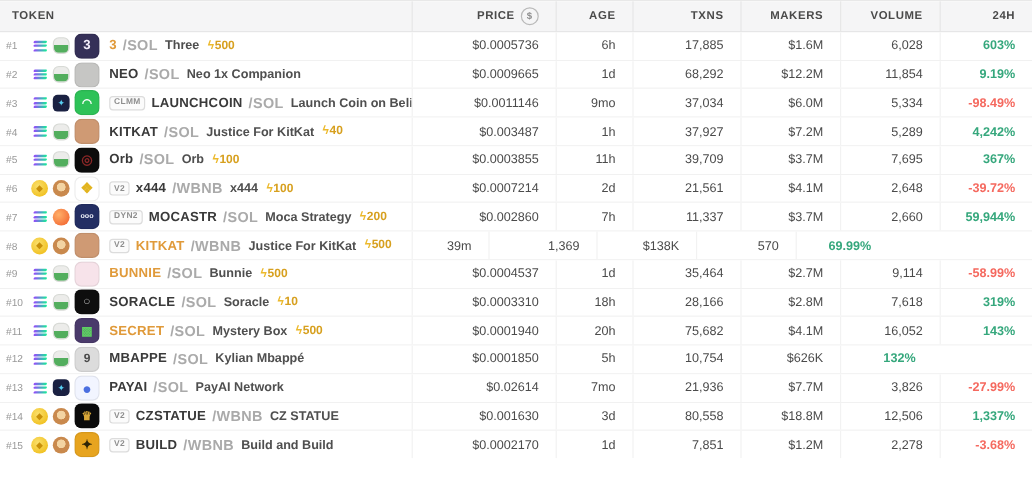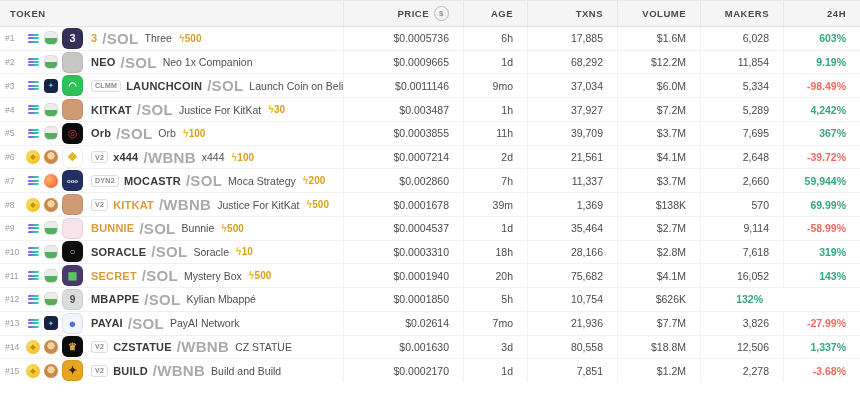--- a/index.html
+++ b/index.html
@@ -38,22 +38,22 @@
   .ray-chip{border-radius:4px;background:#1a2142;font-size:7.5px;color:#57cff2;}
   .met-chip{background:radial-gradient(circle at 35% 35%,#ffb06a,#f05a28);}
   .cake-chip{background:radial-gradient(circle at 50% 42%,#f3d4a2 32%,#c9894d 36%);}
   .avatar{width:21px;height:21px;min-width:21px;border-radius:6px;margin-right:8px;
         display:flex;align-items:center;justify-content:center;font-weight:700;
         border:1px solid rgba(0,0,0,.07);box-sizing:border-box;overflow:hidden;}
   .badge{font-size:7px;color:#8e8e8e;border:1px solid #dcdcdc;background:#fbfbfb;border-radius:3px;
         padding:1.5px 3px;margin-right:5px;font-weight:600;letter-spacing:.3px;}
   .sym{font-size:11px;font-weight:700;color:#3a3a3a;margin-right:5px;letter-spacing:.2px;}
   .sym.gold{color:#e09a3a;}
-  .pair{font-size:15px;font-weight:600;color:#aaa;margin-right:6px;letter-spacing:.3px;}
-  .name{font-size:10.5px;color:#4f4f4f;margin-right:7px;}
+  .pair{font-size:12px;font-weight:600;color:#aaa;margin-right:6px;letter-spacing:.3px;}
+  .name{font-size:10.5px;color:#4f4f4f;margin-right:7px;font-weight:bold;}
   .boost{font-size:10px;font-weight:700;color:#d7a01f;display:flex;align-items:center;}
   .boost .bolt{color:#ecb92c;margin-right:.5px;font-weight:700;}
   .chg{font-weight:600;font-size:10.5px;text-align:right;}
   .chg.up{color:#35a77c;}
   .chg.down{color:#f5695f;}
 </style>
 </head>
 <body>
 
 <div class="app">
@@ -64,25 +64,25 @@
       <div class="hcell c-price">
         <span>PRICE</span>
         <span class="dollar-circle">$</span>
       </div>
       <div class="hcell c-age">
         <span>AGE</span>
       </div>
       <div class="hcell c-txns">
         <span>TXNS</span>
       </div>
+      <div class="hcell c-makers">
+        <span>MAKERS</span>
+      </div>
       <div class="hcell c-volume">
         <span>VOLUME</span>
-      </div>
-      <div class="hcell c-makers">
-        <span>MAKERS</span>
       </div>
       <div class="hcell c-24h">
         <span>24H</span>
       </div>
     </div>
   <div class="tbody" id="tbody">
       <div class="row">
         <div class="cell token c-token">
           <span class="rank">#1</span>
           <span class="chip sol-chip">
@@ -194,21 +194,21 @@
             <i></i>
             <i></i>
           </span>
           <span class="chip pump-chip"></span>
           <span class="avatar" style="background: rgb(207, 154, 116); color: rgb(138, 90, 58); font-size: 10px;"></span>
           <span class="sym">KITKAT</span>
           <span class="pair">/SOL</span>
           <span class="name">Justice For KitKat</span>
           <span class="boost">
             <span class="bolt">ϟ</span>
-            <span>30</span>
+            <span>40</span>
           </span>
         </div>
         <div class="cell c-price">
           <span>$0.003487</span>
         </div>
         <div class="cell c-age">
           <span>1h</span>
         </div>
         <div class="cell c-txns">
           <span>37,927</span>
@@ -340,23 +340,20 @@
           <span class="avatar" style="background: rgb(207, 154, 116); color: rgb(138, 90, 58); font-size: 10px;"></span>
           <span class="badge">V2</span>
           <span class="sym gold">KITKAT</span>
           <span class="pair">/WBNB</span>
           <span class="name">Justice For KitKat</span>
           <span class="boost">
             <span class="bolt">ϟ</span>
             <span>500</span>
           </span>
         </div>
-        <div class="cell c-price">
-          <span>$0.0001678</span>
-        </div>
         <div class="cell c-age">
           <span>39m</span>
         </div>
         <div class="cell c-txns">
           <span>1,369</span>
         </div>
         <div class="cell c-volume">
           <span>$138K</span>
         </div>
         <div class="cell c-makers">

